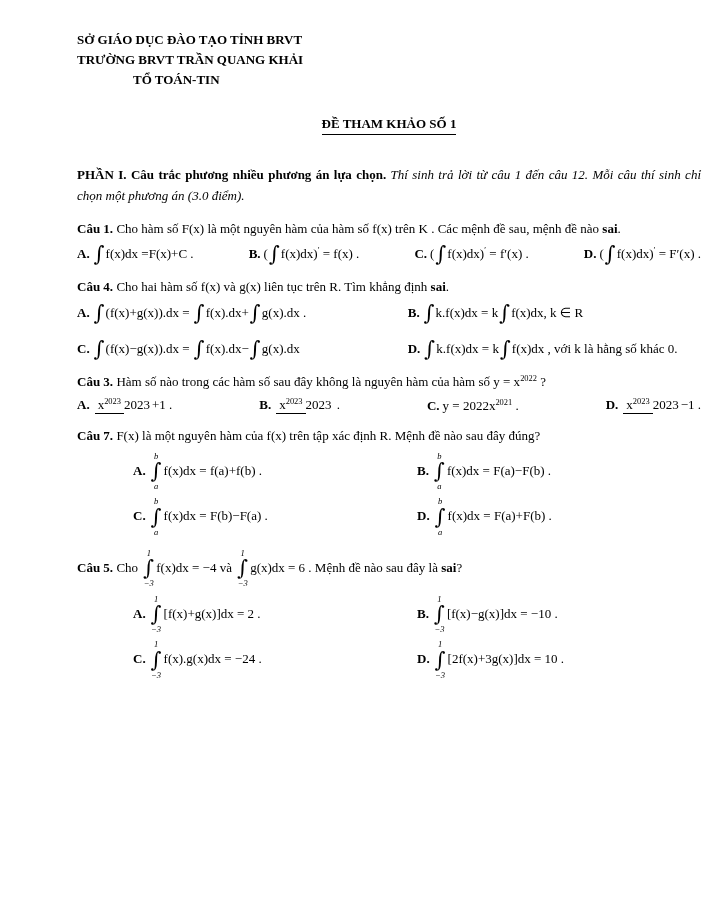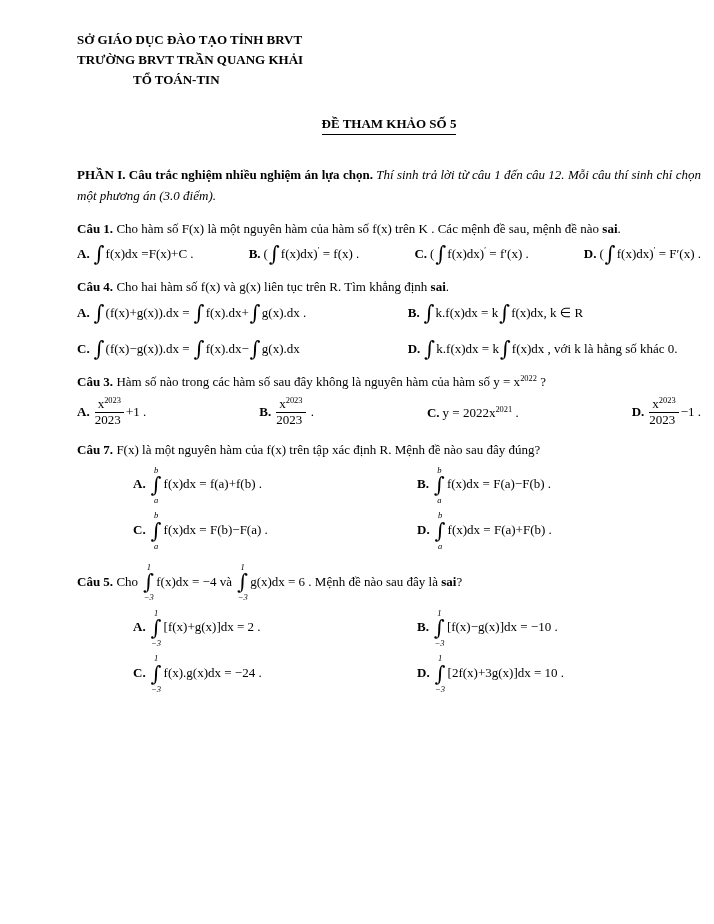--- a/index.html
+++ b/index.html
@@ -27,45 +27,45 @@
   .stem{line-height:1.5;}
   .qlabel{font-weight:bold;}
   .options{margin-top:6px;}
   .options.four-col{display:flex;justify-content:space-between;align-items:center;}
   .options.two-col{display:grid;grid-template-columns:53% 47%;row-gap:15px;align-items:center;}
   .options.two-col-indent{display:grid;grid-template-columns:1fr 1fr;row-gap:6px;align-items:center;padding-left:56px;}
   .option{white-space:nowrap;}
   .olabel{font-weight:bold;margin-right:3px;}
   
   sup{font-size:0.65em;line-height:0;}
-  .frac{display:inline-flex;flex-direction:column;vertical-align:middle;text-align:left;margin:0 2px;line-height:1.15;}
+  .frac{display:inline-flex;flex-direction:row;vertical-align:middle;text-align:right;margin:0 2px;line-height:1.15;}
   .fnum{display:block;border-bottom:1px solid #000;padding:0 3px;}
   .fden{display:block;}
   .isign{font-family:"DejaVu Serif",serif;font-size:21px;line-height:1;}
   .isign.inline{vertical-align:-3px;display:inline-block;margin:0 1px;}
   .dint{display:inline-flex;flex-direction:column;align-items:center;vertical-align:middle;line-height:1;margin:0 2px;}
   .dint .ilim{font-size:8.5px;font-style:italic;line-height:1.1;}
 </style>
 </head>
 <body>
 
 <div class="page">
 
   <div class="org-block">
     <div class="org-line">SỞ GIÁO DỤC ĐÀO TẠO TỈNH BRVT</div>
     <div class="org-line">TRƯỜNG BRVT TRẦN QUANG KHẢI</div>
     <div class="org-line indent">TỔ TOÁN-TIN</div>
   </div>
 
 
   <div class="exam-label-wrap">
-    <span class="exam-label">ĐỀ THAM KHẢO SỐ 5</span>
+    <span class="exam-label">ĐỀ THAM KHẢO SỐ 1</span>
   </div>
 
-  <p class="part-intro"><span class="ph">PHẦN I. Câu trắc  nghiệm nhiều nghiệm án lựa chọn.</span> <span class="pi">Thí sinh trả lời từ câu 1 đến câu 12. Mỗi câu thí sinh chỉ chọn một phương án (3.0 điểm).</span></p>
+  <p class="part-intro"><span class="ph">PHẦN I. Câu trắc  phương nhiều phương án lựa chọn.</span> <span class="pi">Thí sinh trả lời từ câu 1 đến câu 12. Mỗi câu thí sinh chỉ chọn một phương án (3.0 điểm).</span></p>
 
   <div id="questions">
       <div class="question">
         <div class="stem"><b class="qlabel">Câu 1.</b> Cho hàm số F(x) là một nguyên hàm của hàm số f(x) trên K . Các mệnh đề sau, mệnh đề nào <b>sai</b>.</div>
         <div class="options four-col">
           <div class="option"><b class="olabel">A.</b><span class="omath"><span class="isign inline">∫</span>f(x)dx =F(x)+C .</span></div>
           <div class="option"><b class="olabel">B.</b><span class="omath">(<span class="isign inline">∫</span>f(x)dx)<sup>′</sup> = f(x) .</span></div>
           <div class="option"><b class="olabel">C.</b><span class="omath">(<span class="isign inline">∫</span>f(x)dx)<sup>′</sup> = f′(x) .</span></div>
           <div class="option"><b class="olabel">D.</b><span class="omath">(<span class="isign inline">∫</span>f(x)dx)<sup>′</sup> = F′(x) .</span></div>
         </div>

